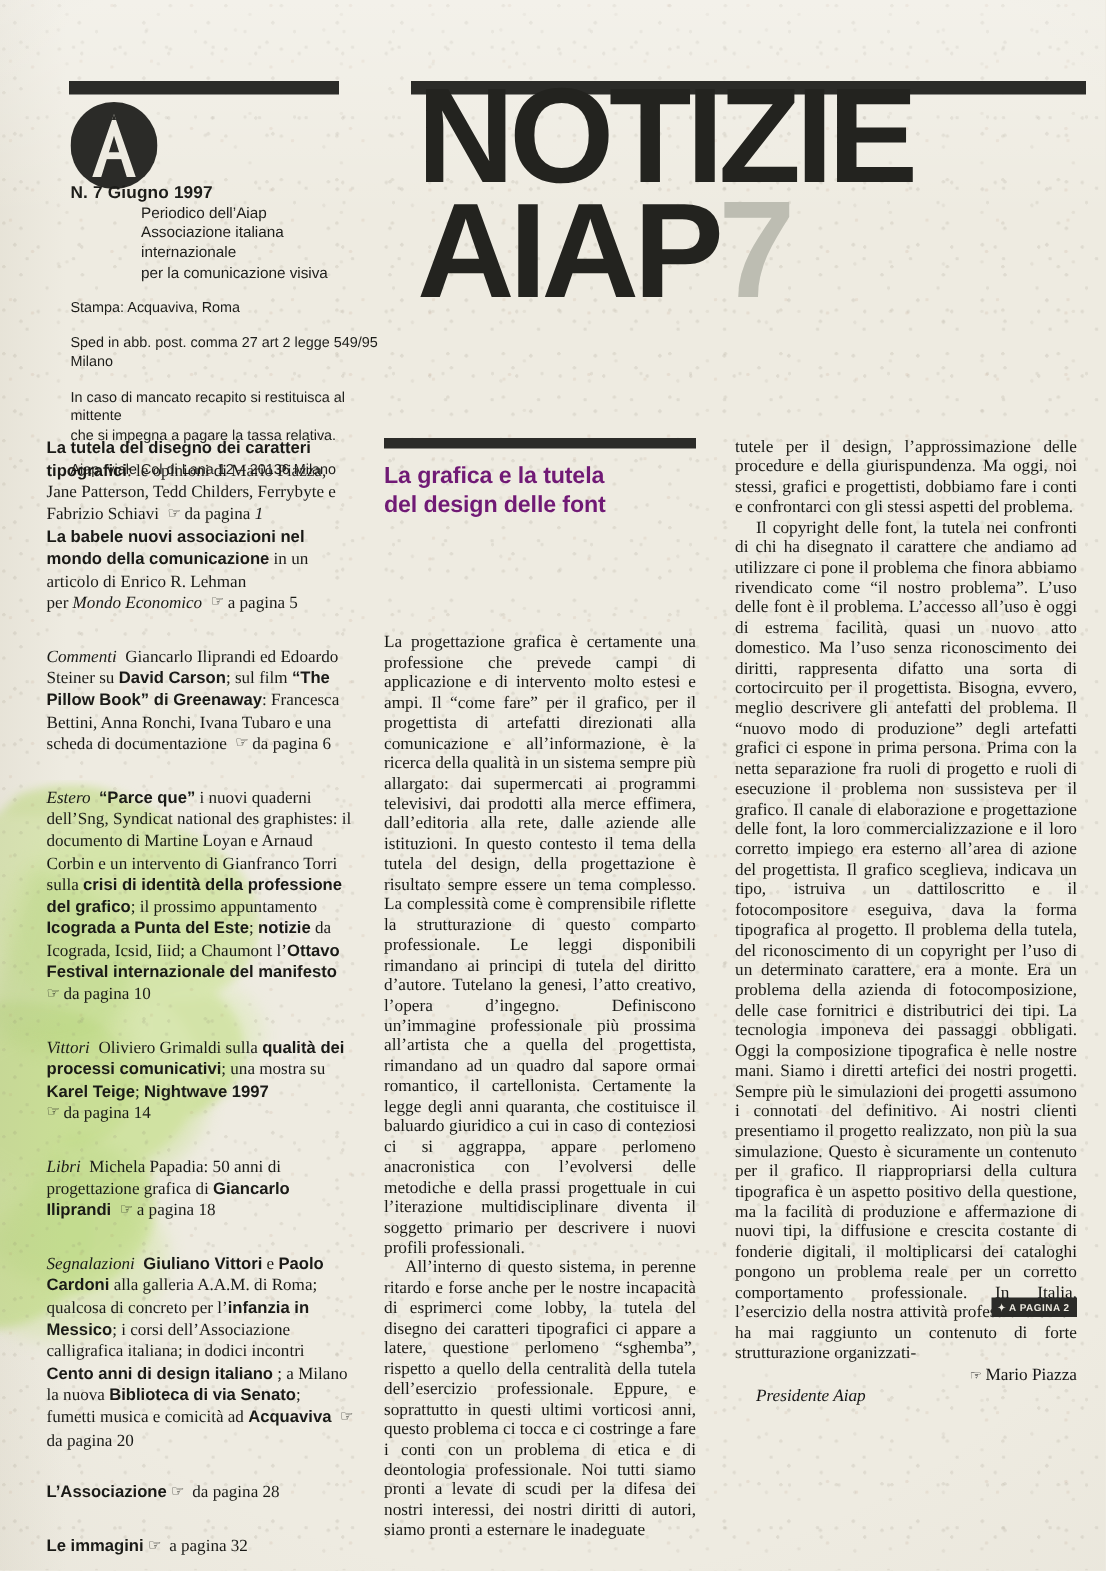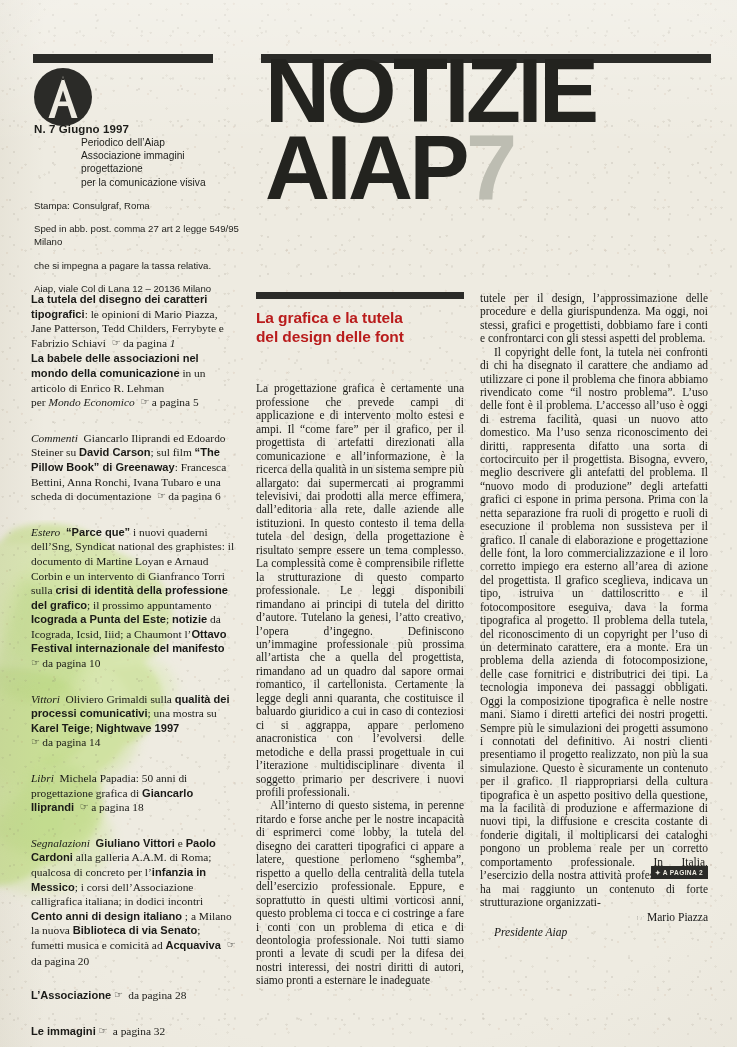--- a/index.html
+++ b/index.html
@@ -56,21 +56,21 @@
     top: 520px;
     width: 300px;
     height: 420px;
     z-index: 1;
     pointer-events: none;
   }
 
   
   #masthead {
     position: absolute;
-    left: 3px; top: 0; right: 0;
+    left: 16px; top: 0; right: 0;
     height: 275px;
     z-index: 5;
   }
   .rule-top {
     position: absolute;
     height: 9px;
     background: #2b2b28;
     top: 54px;
   }
   #rule-top-left  { left: 30px;  width: 180px; }
@@ -137,21 +137,21 @@
     position: absolute;
     top: 292px;
     left: 0;
     right: 0;
     bottom: 0;
     z-index: 5;
   }
   .col { position: absolute; top: 0; }
   #col-left   { left: 31px;  width: 205px; }
   #col-center { left: 256px; width: 208px; }
-  #col-right  { left: 480px; width: 228px; }
+  #col-right  { left: 490px; width: 228px; }
 
   .col-rule {
     height: 7px;
     background: #2b2b28;
     margin-bottom: 9px;
   }
   #col-center .col-rule { width: 208px; }
 
   
   .toc-entry {
@@ -176,22 +176,22 @@
   }
   .toc-gap-lg { margin-bottom: 20px; }
 
   
   #article-headline {
     font-family: "Liberation Sans", sans-serif;
     font-weight: bold;
     font-size: 15.5px;
     line-height: 18.5px;
     letter-spacing: -.1px;
-    color: #b91c1c;
-    margin-bottom: 36px;
+    color: #701a75;
+    margin-bottom: 76px;
   }
 
   
   .body-text {
     font-size: 11.5px;
     line-height: 13.45px;
     text-align: justify;
     color: #191916;
     hyphens: manual;
   }
@@ -274,43 +274,44 @@
     <circle cx="29" cy="29" r="29" fill="#2b2b28"></circle>
     <path d="M29 8 L14.5 50 L20.5 50 L29 22.5 L37.5 50 L43.5 50 Z" fill="#eeebe1"></path>
     <rect x="22.5" y="33.5" width="13" height="4.6" fill="#eeebe1"></rect>
     <path d="M29 8 L27.6 12 L30.4 12 Z" fill="#2b2b28"></path>
   </svg>
 
   <div id="colophon">
     <div class="issue-line">N. 7  Giugno 1997</div>
     <div class="sub">
       <div>Periodico dell’Aiap</div>
-      <div>Associazione immagini progettazione</div>
+      <div>Associazione italiana internazionale</div>
       <div>per la comunicazione visiva</div>
     </div>
-    <div class="blk">Stampa: Consulgraf, Roma</div>
+    <div class="blk">Stampa: Acquaviva, Roma</div>
     <div class="blk">Sped in abb. post. comma 27 art 2 legge 549/95 Milano</div>
     <div class="blk">
+      <div>In caso di mancato recapito si restituisca al mittente</div>
       <div>che si impegna a pagare la tassa relativa.</div>
     </div>
     <div class="blk">Aiap, viale Col di Lana 12 – 20136 Milano</div>
   </div>
 
   <div id="wordmark">
     <span class="wm-line1">NOTIZIE</span>
     <span class="wm-line2"><span>AIAP</span><span class="wm-number">7</span></span>
   </div>
 </header>
 
 <main id="columns">
 
   <section class="col" id="col-left">
     <div id="toc-list">
         <div class="toc-entry"><span class="b">La tutela del disegno dei caratteri tipografici</span>: le opinioni di Mario Piazza, Jane Patterson, Tedd Childers, Ferrybyte e Fabrizio Schiavi &nbsp;<span class="hand">☞</span> da pagina <span class="i">1</span></div>
-        <div class="toc-entry toc-gap-lg"><span class="b">La babele delle associazioni nel mondo della comunicazione</span> in un articolo di Enrico R. Lehman<br>per <span class="i">Mondo Economico</span> &nbsp;<span class="hand">☞</span> a pagina 5</div>
+        <div class="toc-entry toc-gap-lg"><span class="b">La babele nuovi associazioni nel mondo della comunicazione</span> in un articolo di Enrico R. Lehman<br>per <span class="i">Mondo Economico</span> &nbsp;<span class="hand">☞</span> a pagina 5</div>
         <div class="toc-entry toc-gap-lg"><span class="i">Commenti</span>&nbsp; Giancarlo Iliprandi ed Edoardo Steiner su <span class="b">David Carson</span>; sul film <span class="b">“The Pillow Book” di Greenaway</span>: Francesca Bettini, Anna Ronchi, Ivana Tubaro e una scheda di documentazione &nbsp;<span class="hand">☞</span> da pagina 6</div>
         <div class="toc-entry toc-gap-lg"><span class="i">Estero</span>&nbsp; <span class="b">“Parce que”</span> i nuovi quaderni dell’Sng, Syndicat national des graphistes: il documento di Martine Loyan e Arnaud Corbin e un intervento di Gianfranco Torri sulla <span class="b">crisi di identità della professione del grafico</span>; il prossimo appuntamento <span class="b">Icograda a Punta del Este</span>; <span class="b">notizie</span> da Icograda, Icsid, Iiid; a Chaumont l’<span class="b">Ottavo Festival internazionale del manifesto</span><br><span class="hand">☞</span> da pagina 10</div>
         <div class="toc-entry toc-gap-lg"><span class="i">Vittori</span>&nbsp; Oliviero Grimaldi sulla <span class="b">qualità dei processi comunicativi</span>; una mostra su <span class="b">Karel Teige</span>; <span class="b">Nightwave 1997</span><br><span class="hand">☞</span> da pagina 14</div>
         <div class="toc-entry toc-gap-lg"><span class="i">Libri</span>&nbsp; Michela Papadia: 50 anni di progettazione grafica di <span class="b">Giancarlo Iliprandi</span> &nbsp;<span class="hand">☞</span> a pagina 18</div>
         <div class="toc-entry toc-gap-lg"><span class="i">Segnalazioni</span>&nbsp; <span class="b">Giuliano Vittori</span> e <span class="b">Paolo Cardoni</span> alla galleria A.A.M. di Roma; qualcosa di concreto per l’<span class="b">infanzia in Messico</span>; i corsi dell’Associazione calligrafica italiana; in dodici incontri <span class="b">Cento anni di design italiano</span> ; a Milano la nuova <span class="b">Biblioteca di via Senato</span>; fumetti musica e comicità ad <span class="b">Acquaviva</span> &nbsp;<span class="hand">☞</span> da pagina 20</div>
         <div class="toc-entry toc-gap-lg"><span class="b">L’Associazione</span> <span class="hand">☞</span> &nbsp;da pagina 28</div>
         <div class="toc-entry"><span class="b">Le immagini</span> <span class="hand">☞</span> &nbsp;a pagina 32</div>
       </div>
   </section>
 

